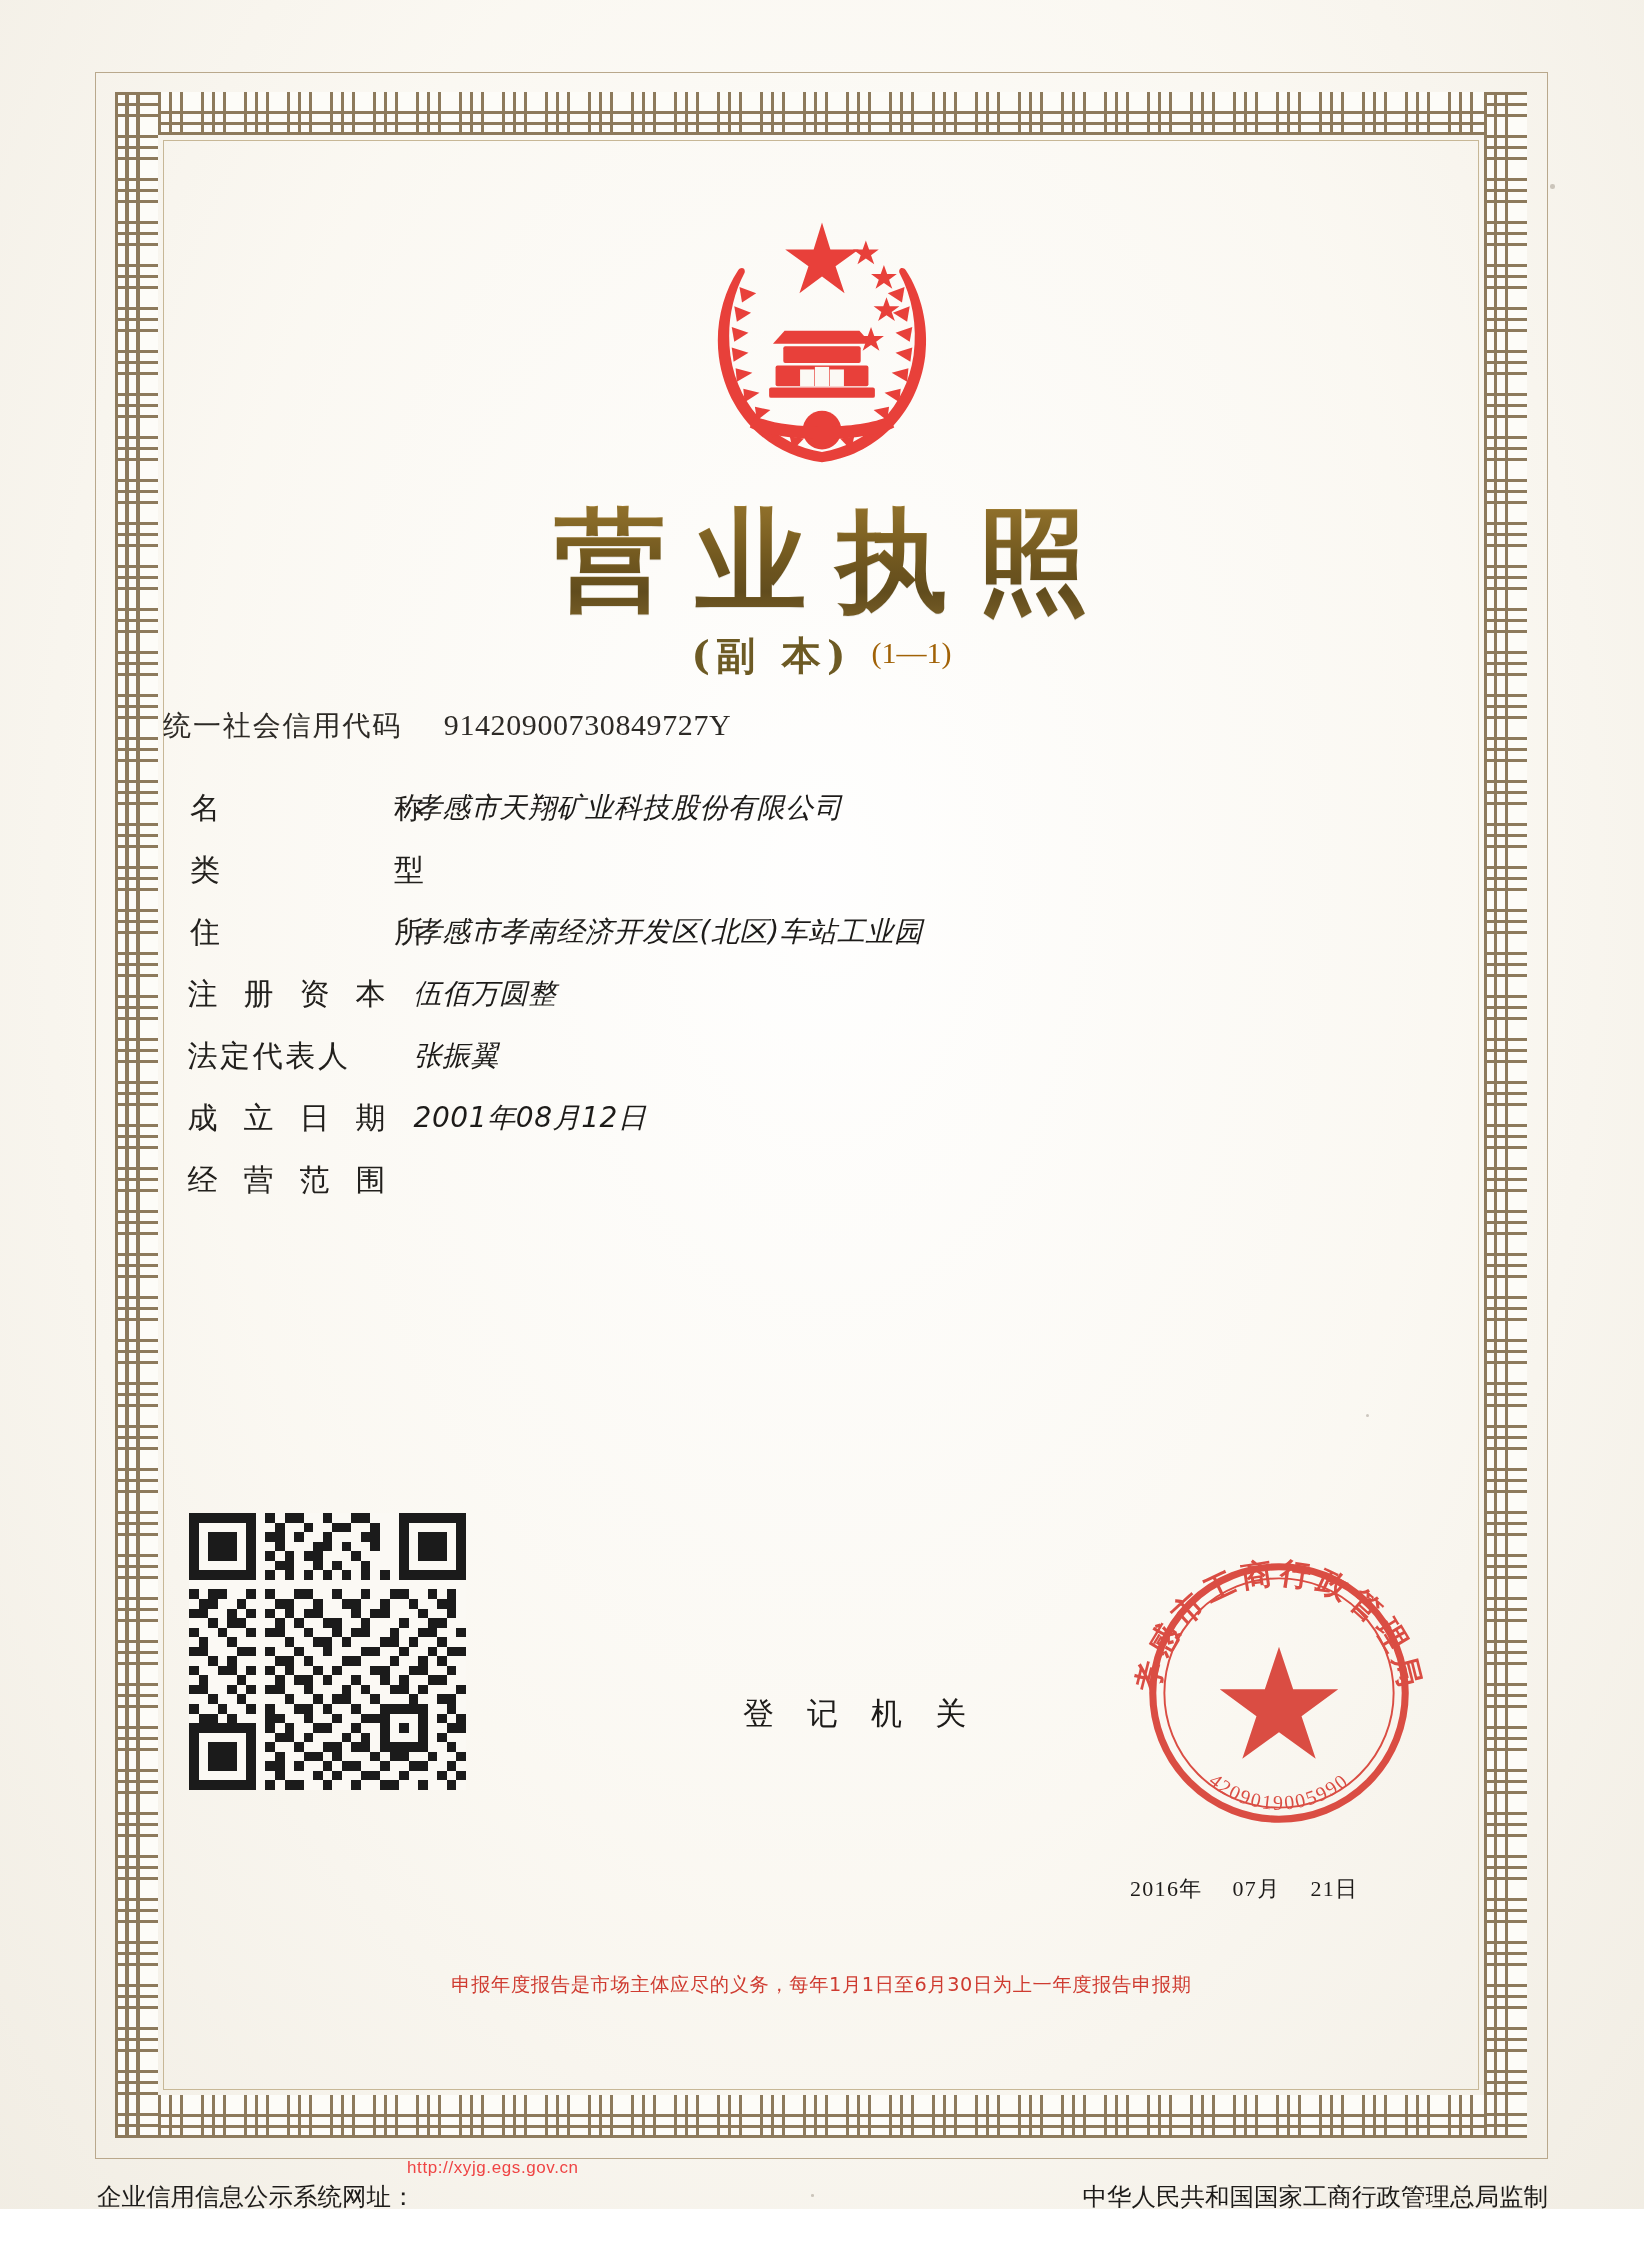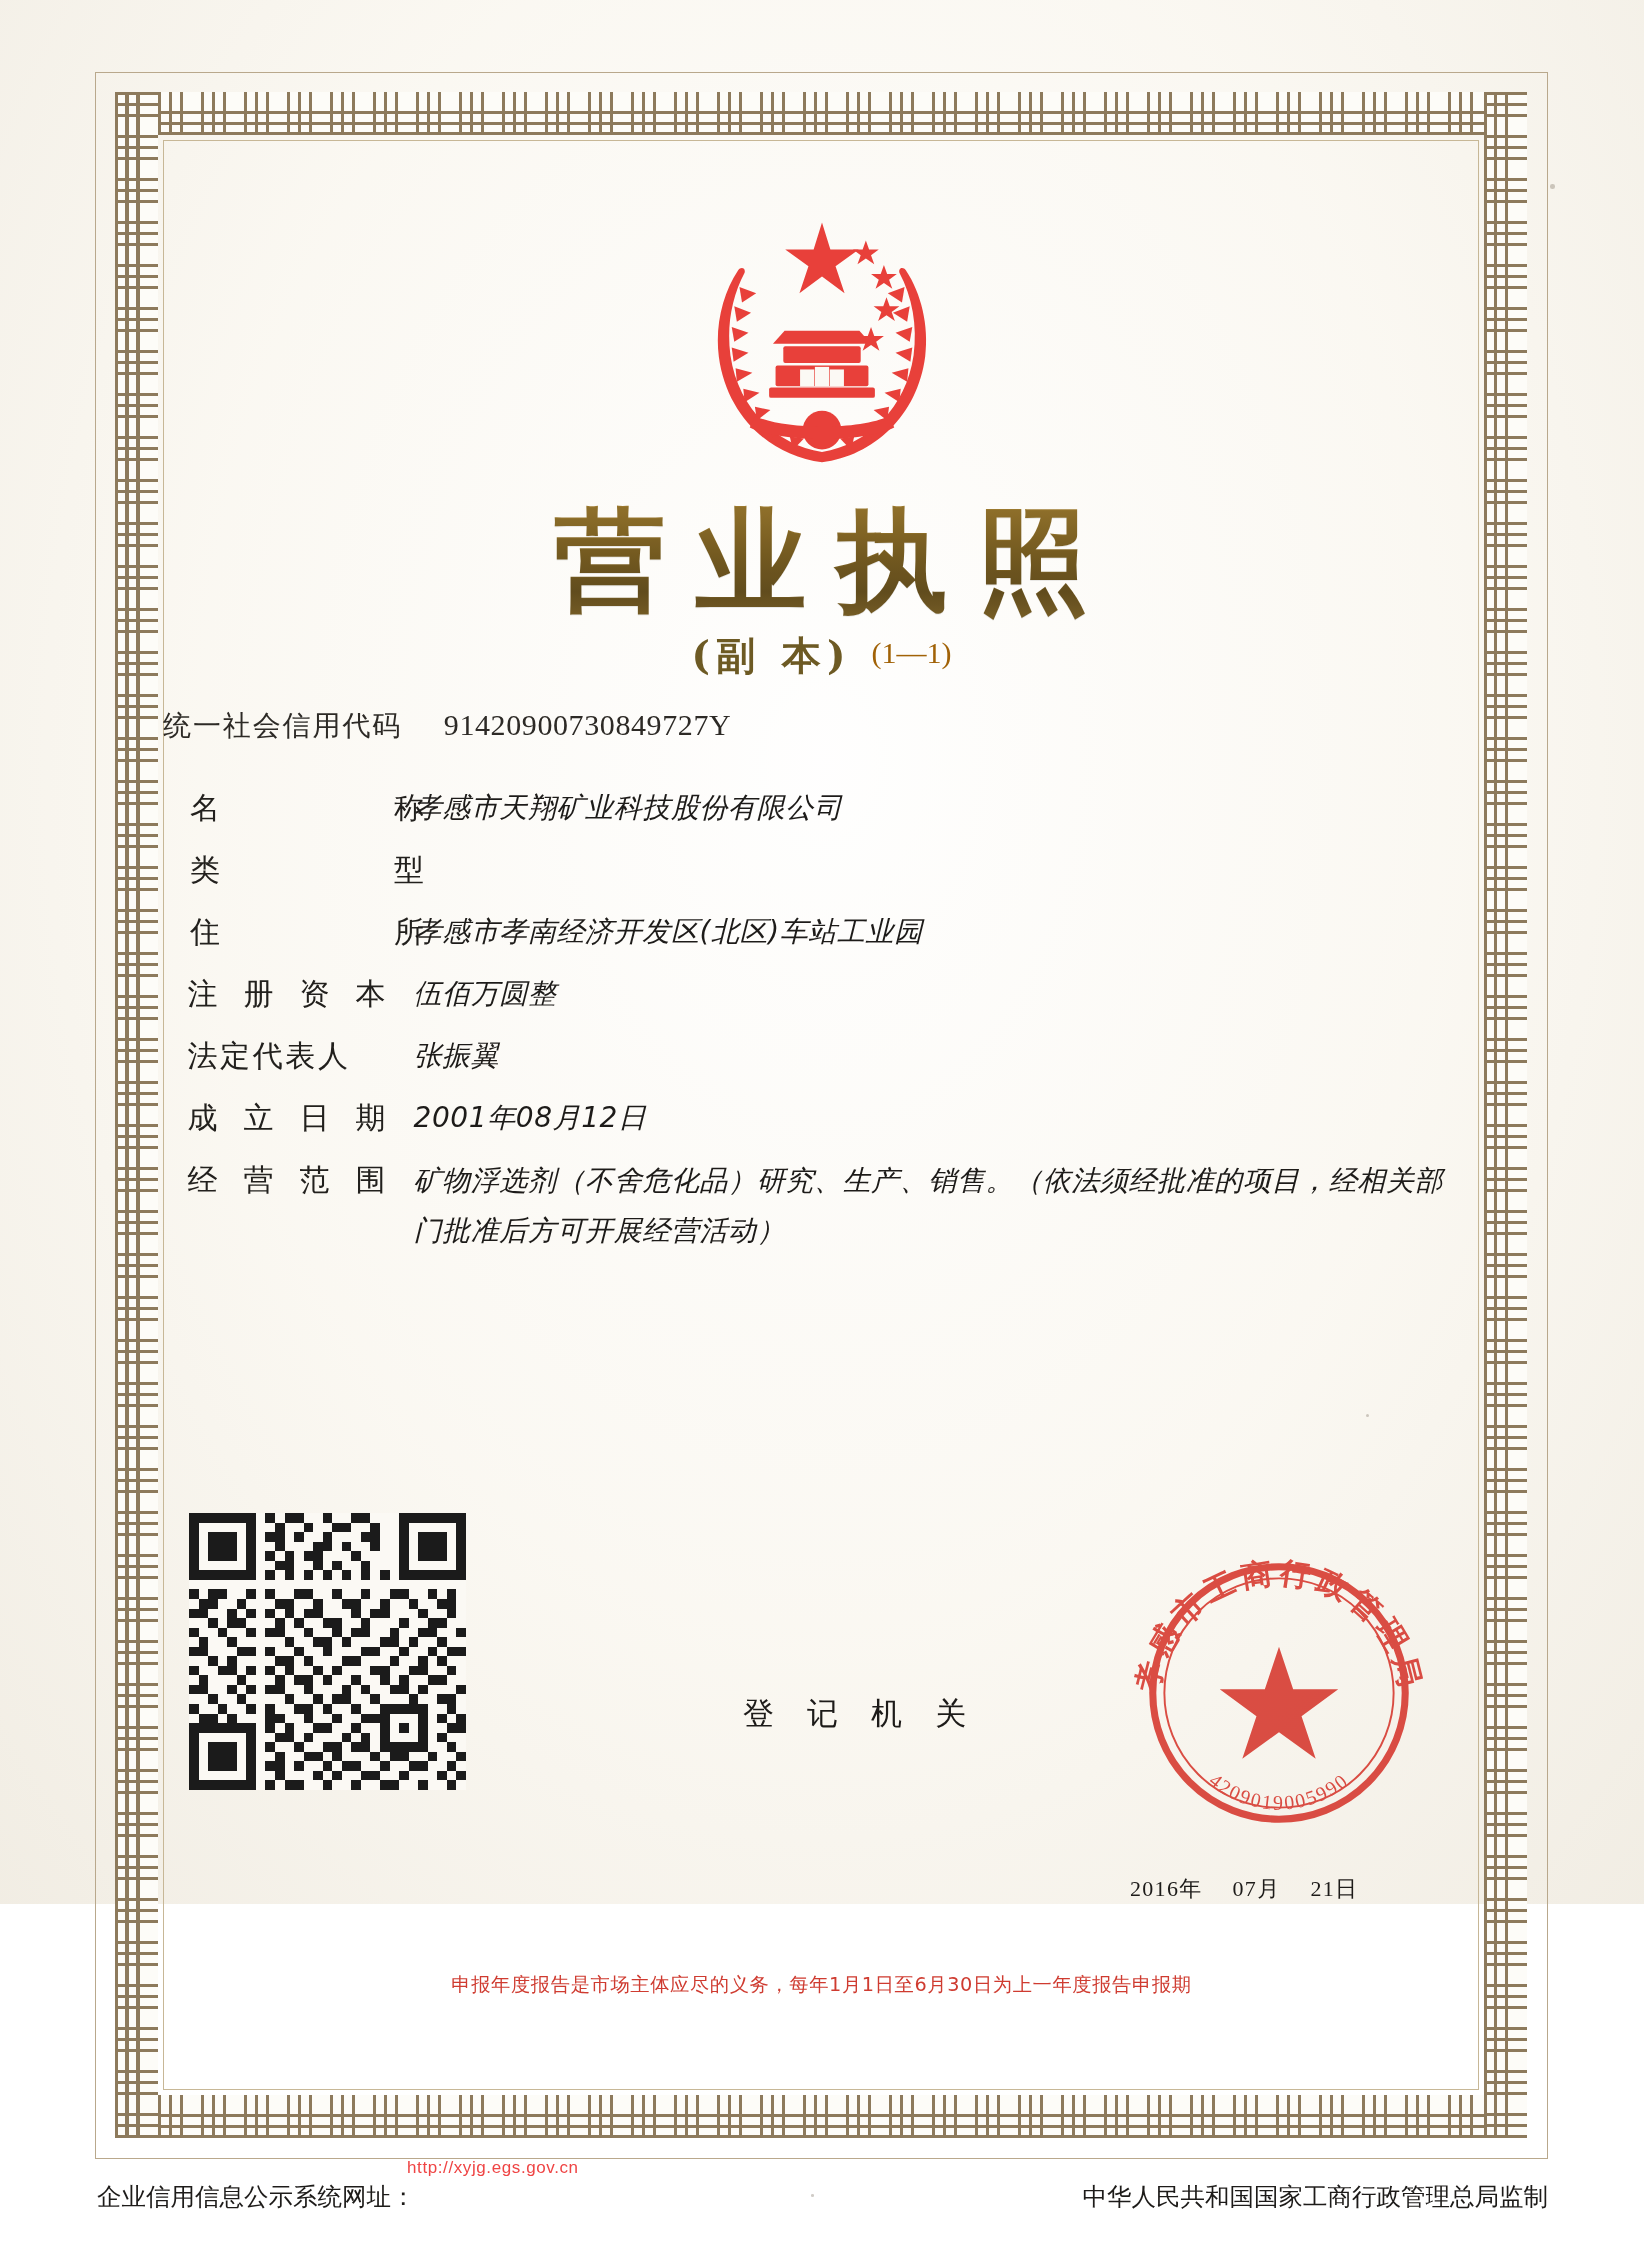--- a/index.html
+++ b/index.html
@@ -10,21 +10,21 @@
   body {
     width: 1645px;
     height: 2261px;
     font-family: "Liberation Serif", "DejaVu Serif", serif;
     overflow: hidden;
   }
 
   .page {
     position: relative;
     width: 1645px;
-    height: 1904px;
+    height: 2209px;
     background: #fbf9f4;
   }
 
   
   .paper-tint {
     position: absolute;
     inset: 0;
     background:
       radial-gradient(ellipse at 50% 40%, rgba(255,255,255,0.9) 0%, rgba(250,247,240,0.6) 55%, rgba(238,233,222,0.75) 100%);
     pointer-events: none;
@@ -418,21 +418,20 @@
       <div class="field-row">
         <div class="field-label label-4">法定代表人</div>
         <div class="field-value">张振翼</div>
       </div>
       <div class="field-row">
         <div class="field-label label-3">成立日期</div>
         <div class="field-value">2001年08月12日</div>
       </div>
       <div class="field-row">
         <div class="field-label label-3">经营范围</div>
-        <div class="field-value multiline">矿物浮选剂（不舍危化品）研究、生产、销售。（依法须经批准的项目，经相关部门批准后方可开展经营活动）</div>
       </div>
     </div>
 
     <div class="qr">
       <svg viewBox="0 0 29 29" width="277" height="277" shape-rendering="crispEdges" aria-hidden="true">
         <rect width="29" height="29" fill="#fbf9f4"></rect>
         <g fill="#1b1b1b">
 
           <rect x="0" y="0" width="7" height="1"></rect>
             <rect x="0" y="6" width="7" height="1"></rect>

